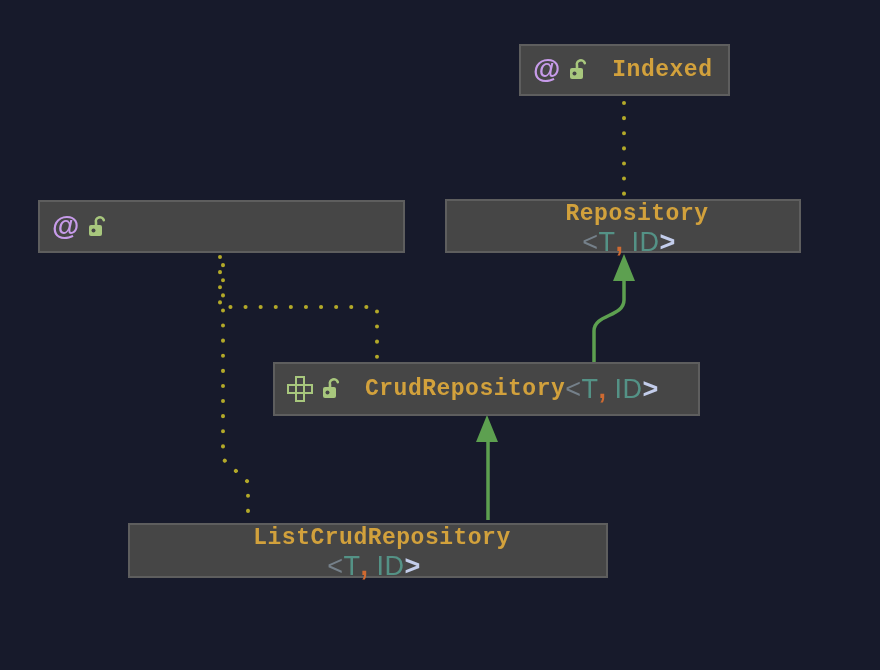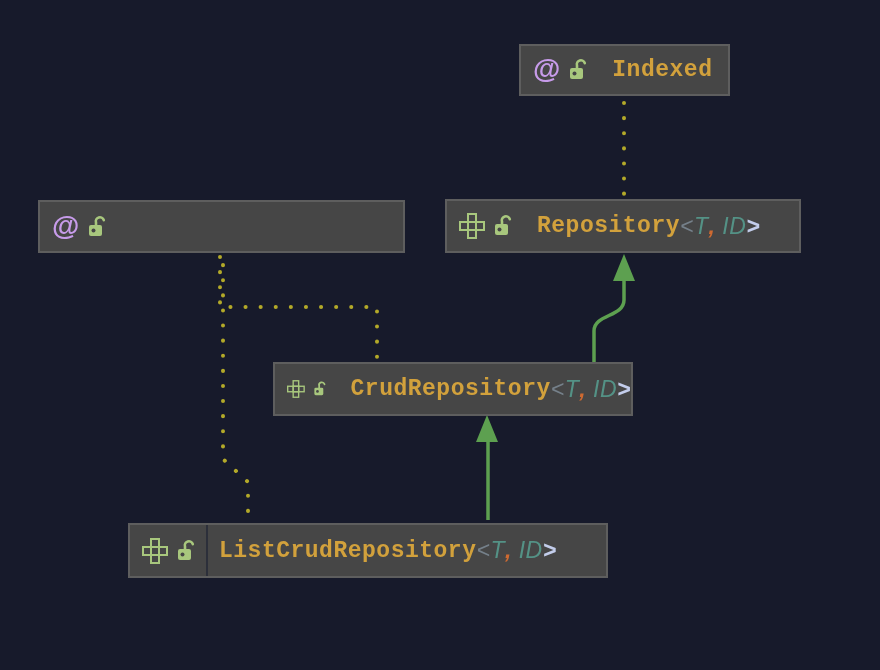--- a/index.html
+++ b/index.html
@@ -33,42 +33,42 @@
     white-space:nowrap;
   }
   .node .label{
     font-size:23px;
     font-weight:bold;
     color:#d2a13c;
     letter-spacing:.5px;
     margin-left:16px;
     font-family:Liberation Mono, monospace;
   }
-  .generics{font-size:23px;letter-spacing:.5px;font-style:italic;}
+  .generics{font-size:27px;letter-spacing:.5px;}
   .g-open{color:#75808a;}
   .g-type{color:#549286;}
   .g-comma{color:#cf6a31;font-weight:bold;}
   .g-close{color:#c3cdeb;font-weight:bold;}
 
   .at-glyph{
     color:#c79bea;
     font-size:28px;
     font-weight:bold;
     line-height:1;
     margin-right:8px;
     transform:translateY(-1px);
   }
   .icon-svg{display:block;}
   .icon-gap{margin-right:8px;}
 
   .node-indexed            {left:519px;top:44px; width:211px;height:52px;}
   .node-norepositorybean   {left:38px; top:200px;width:367px;height:53px;}
-  .node-repository         {left:445px;top:199px;width:356px;height:54px;}
-  .node-crudrepository     {left:273px;top:362px;width:360px;height:54px;align-items:center;}
-  .node-listcrudrepository {left:128px;top:523px;width:480px;height:55px;}
+  .node-repository         {left:445px;top:199px;width:356px;height:54px;flex-direction:column;}
+  .node-crudrepository     {left:273px;top:362px;width:427px;height:54px;align-items:center;}
+  .node-listcrudrepository {left:128px;top:523px;width:480px;height:55px;flex-direction:column;}
 
   .cell-divider{
     align-self:stretch;
     width:2px;
     background:#2c2f3a;
     margin-left:10px;
     margin-right:-5px;
   }
 </style>
 </head>

